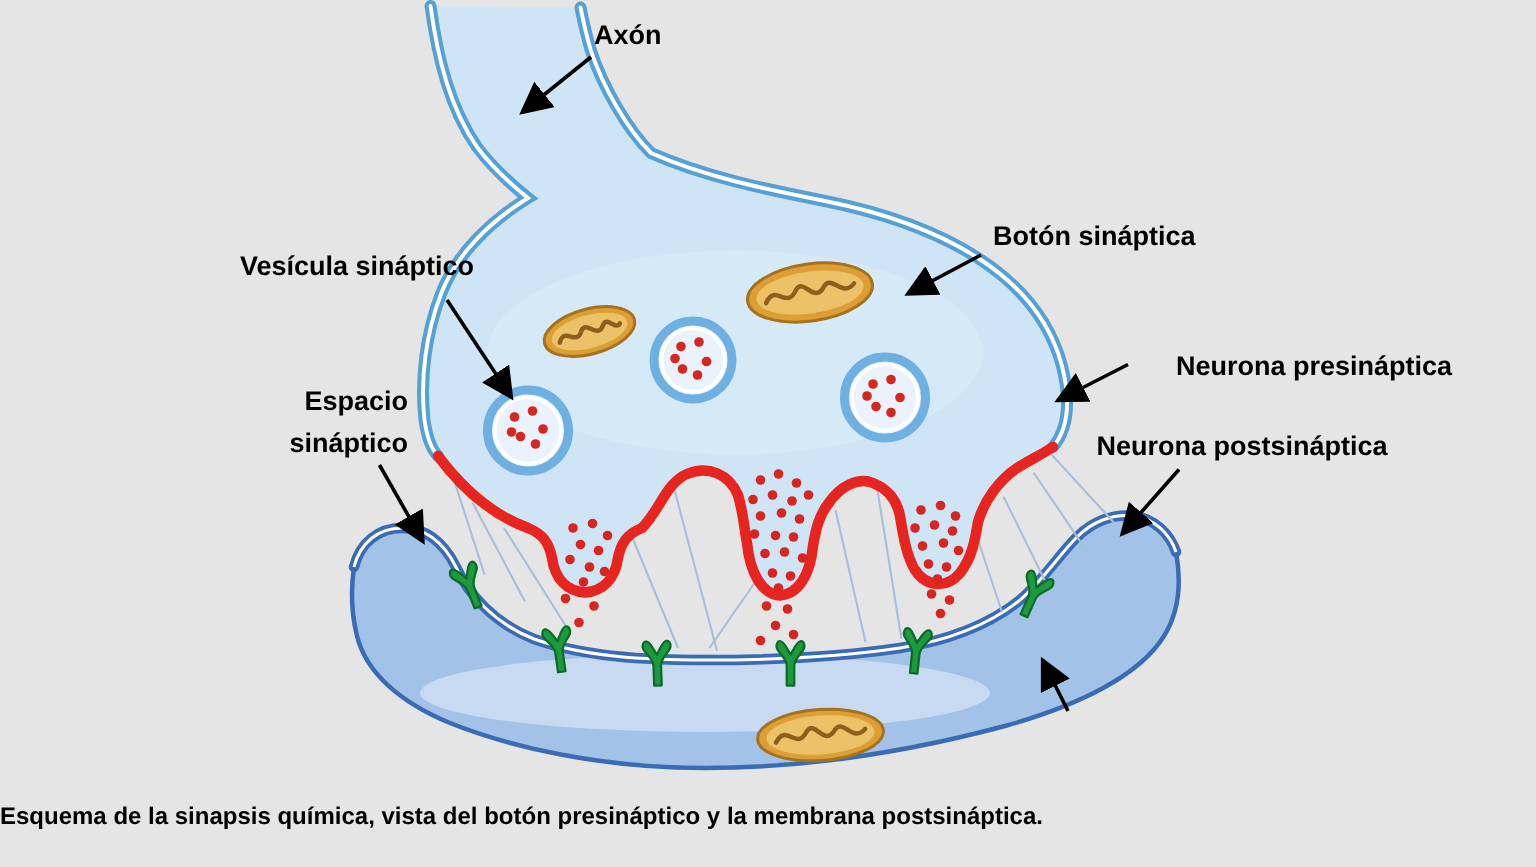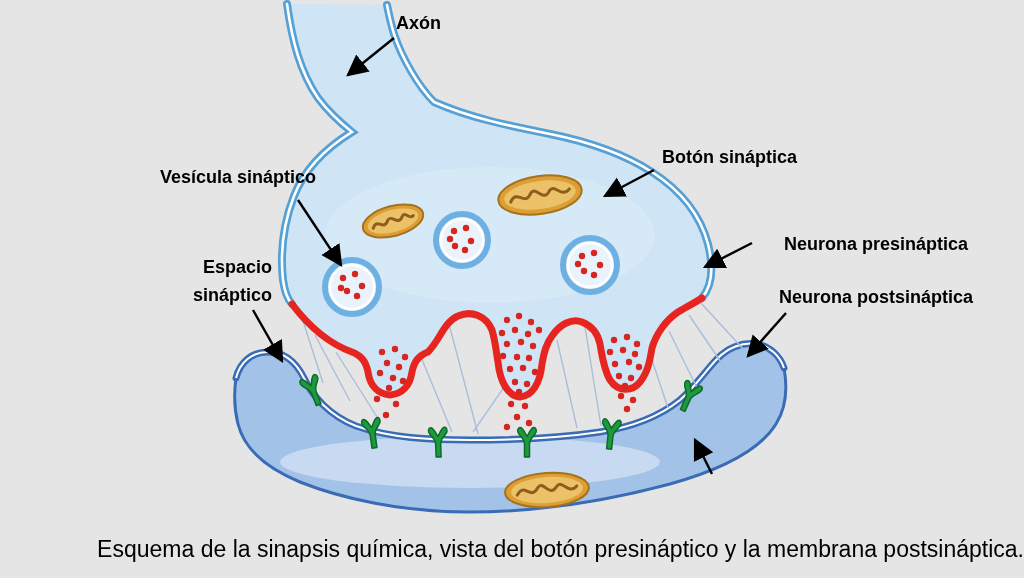--- a/index.html
+++ b/index.html
@@ -7,22 +7,22 @@
     position:relative; width:1024px; height:578px; background:#e5e5e5;
     font-family:"Liberation Sans", sans-serif; overflow:hidden;
   }
   .stage svg { position:absolute; left:0; top:0; }
   .lbl {
     position:absolute; font-weight:bold; font-size:18px; color:#000;
     white-space:nowrap; line-height:1.2;
   }
   .lbl-center { text-align:right; white-space:normal; line-height:1.55; }
   .caption {
-    position:absolute; left:0; top:536px; width:100%; text-align:right;
-    font-weight:normal; font-size:23px; color:#000;
+    position:absolute; left:0; top:536px; width:100%; text-align:left;
+    font-weight:bold; font-size:16px; color:#000;
   }
   
   .cellFill { fill:var(--cell_fill,#cfe4f5); }
   .blueM  { fill:none; stroke:var(--membrane_blue,#55a0d4); stroke-width:8; stroke-linecap:round; }
   .whiteM { fill:none; stroke:#ffffff; stroke-width:2.6; stroke-linecap:round; }
   .redM   { fill:none; stroke:var(--membrane_red,#e62520); stroke-width:7; stroke-linecap:round; stroke-linejoin:round; }
   .postFill { fill:var(--post_fill,#a3c2e8); stroke:var(--post_membrane,#3a6cb5); stroke-width:3; }
   .postM  { fill:none; stroke:var(--post_membrane,#3a6cb5); stroke-width:7; stroke-linecap:round; }
   .postW  { fill:none; stroke:#ffffff; stroke-width:2; }
   .recep  { fill:var(--receptor_green,#1d9a3e); stroke:#0b6b27; stroke-width:1.5; stroke-linejoin:round; }
@@ -206,16 +206,16 @@
   </svg>
 
   <div class="lbl" style="left:396px; top:13px;">Axón</div>
   <div class="lbl" style="left:160px; top:167px;">Vesícula sináptico</div>
   <div class="lbl lbl-center" style="left:166px; top:254px; width:106px;">
     <span>Espacio</span><br>
     <span>sináptico</span>
   </div>
   <div class="lbl" style="left:662px; top:147px;">Botón sináptica</div>
   <div class="lbl" style="left:756px; top:234px;margin-left:28px;">Neurona presináptica</div>
-  <div class="lbl" style="left:731px; top:287px;margin-left:48px;">Neurona postsináptica</div>
+  <div class="lbl" style="left:731px; top:287px;">Neurona postsináptica</div>
 
   <div class="caption">Esquema de la sinapsis química, vista del botón presináptico y la membrana postsináptica.</div>
 </div>
 
 </body></html>

